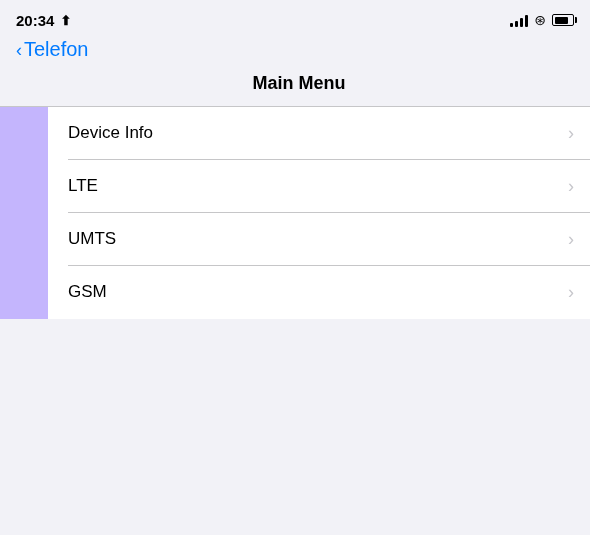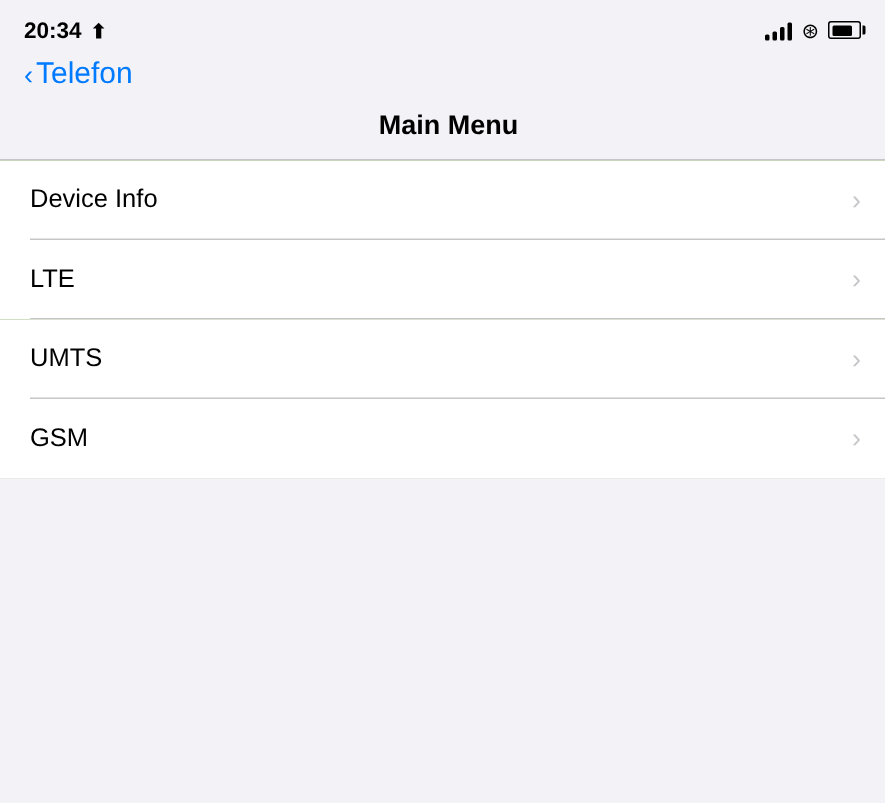--- a/index.html
+++ b/index.html
@@ -138,21 +138,22 @@
       text-align: center;
     }
 
     .divider-top {
       height: 0.5px;
       background-color: #c6c6c8;
       margin: 0;
     }
 
     .menu-list {
-      background-color: #4d7c0f;
+      background-color: #c4b5fd;
+      padding-left: 48px;
     }
 
     .menu-item {
       display: flex;
       justify-content: space-between;
       align-items: center;
       padding: 16px 16px 16px 20px;
       background-color: #fff;
       cursor: pointer;
       position: relative;

